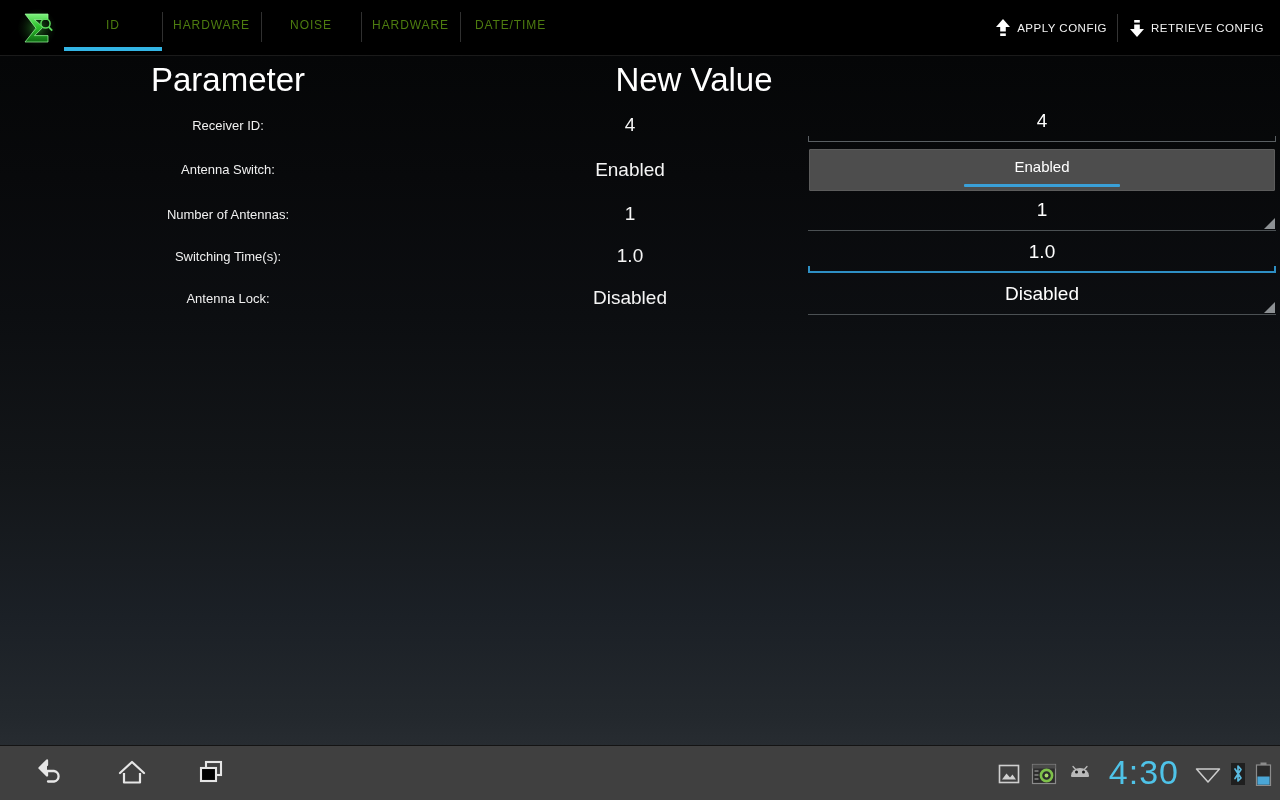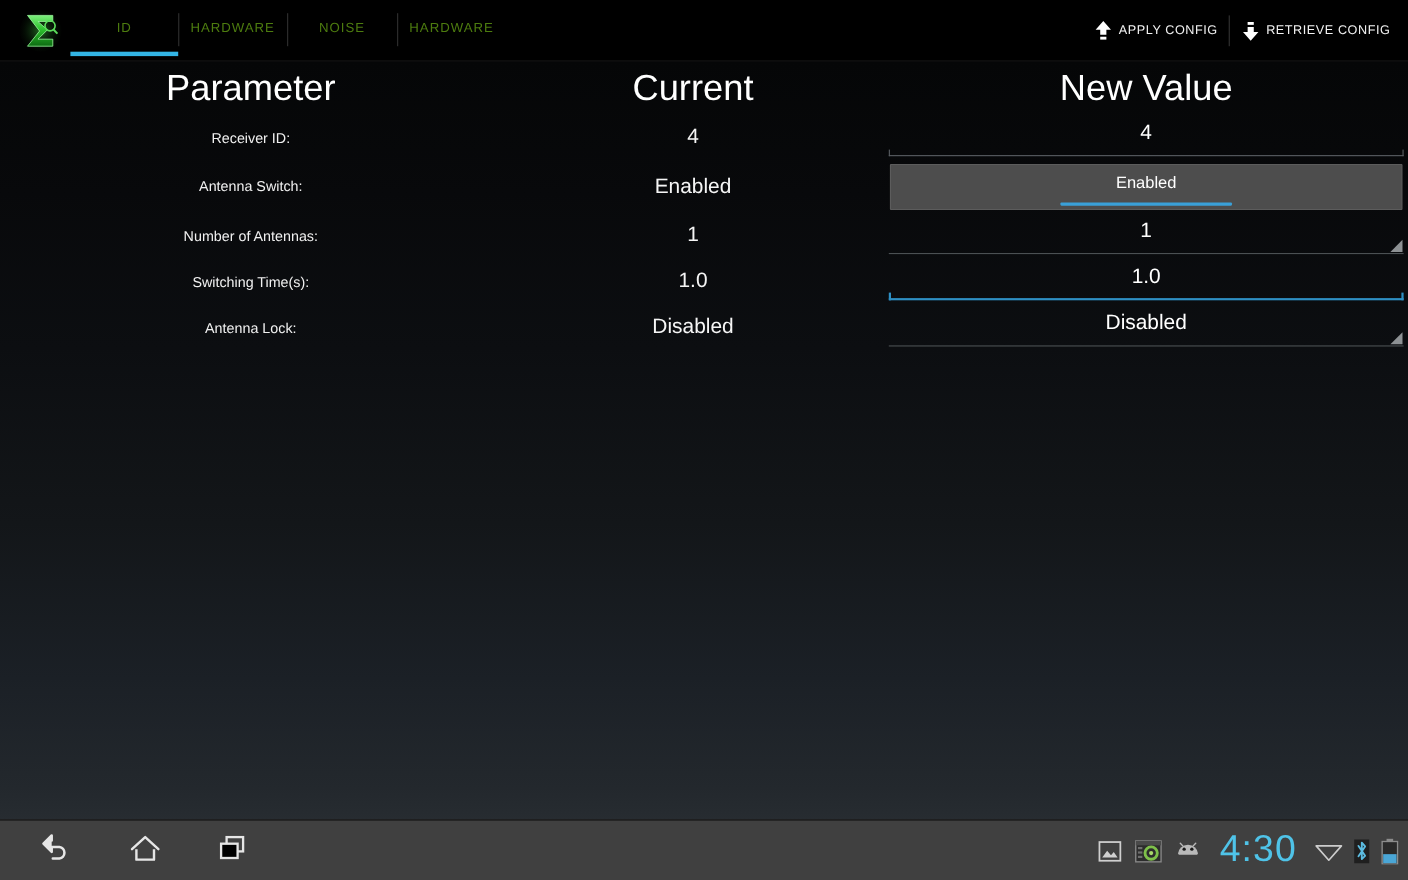--- a/index.html
+++ b/index.html
@@ -292,20 +292,23 @@
       </div>
       <div class="tab" style="width:99px">
         <span class="tab-label">HARDWARE</span>
       </div>
       <div class="tab" style="width:100px">
         <span class="tab-label">NOISE</span>
       </div>
       <div class="tab" style="width:99px">
         <span class="tab-label">HARDWARE</span>
       </div>
+      <div class="tab" style="width:101px">
+        <span class="tab-label">DATE/TIME</span>
+      </div>
     </div>
 
     <div id="action-buttons">
       <div class="action-btn">
         <span class="btn-icon">
           <svg width="20" height="22" viewBox="0 0 20 22">
             <path d="M10 2 L17 10 L12.8 10 L12.8 14.5 L7.2 14.5 L7.2 10 L3 10 Z" fill="#ffffff"></path>
             <rect x="7.2" y="16.4" width="5.6" height="2.6" fill="#ffffff"></rect>
           </svg>
         </span>
@@ -323,23 +326,20 @@
     </div>
   </div>
 
   <div id="content">
     <div id="param-table">
 
       <div class="table-head" style="height:48px">
         <div class="col-param">
           <span class="head-cell">Parameter</span>
         </div>
-        <div class="col-current">
-          <span class="head-cell">Current</span>
-        </div>
         <div class="col-new">
           <span class="head-cell">New Value</span>
         </div>
       </div>
 
       <div class="table-row" style="height:42px">
         <div class="cell-param">Receiver ID:</div>
         <div class="cell-current">4</div>
         <div class="cell-new">
           <div class="edit-text">

